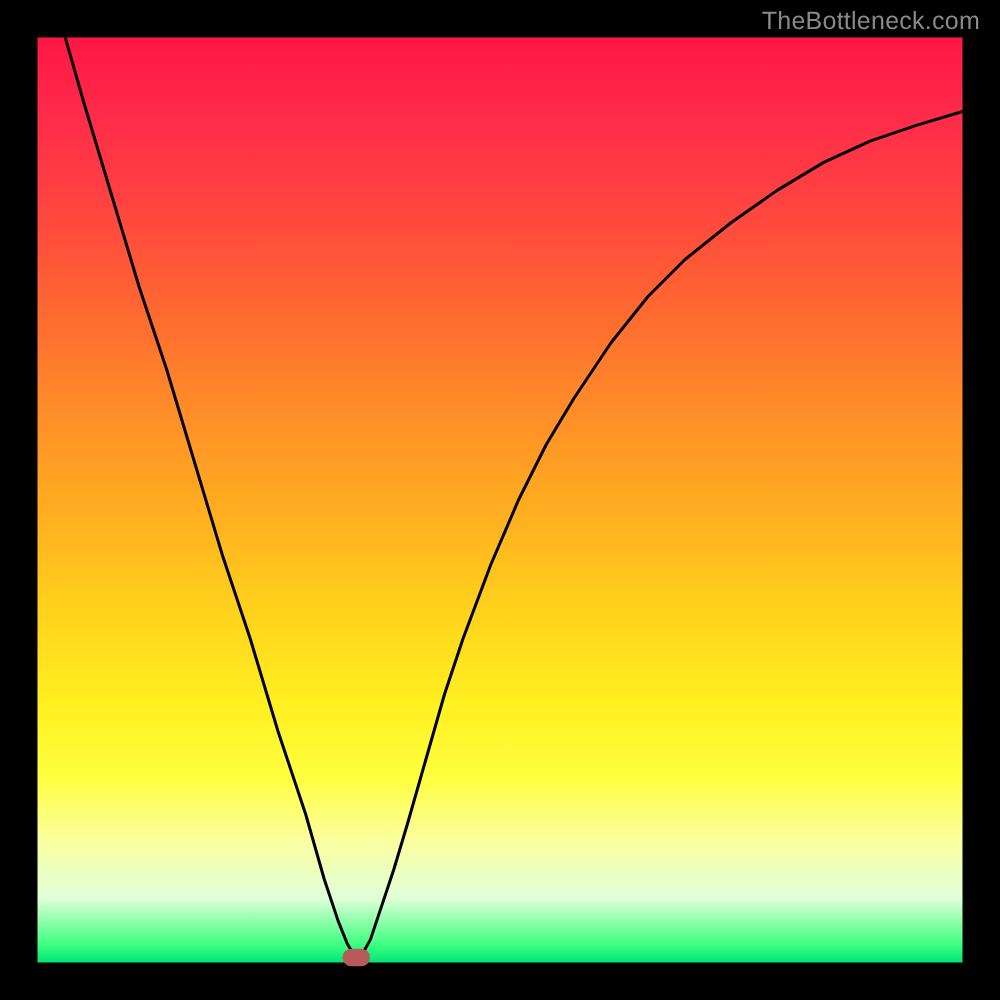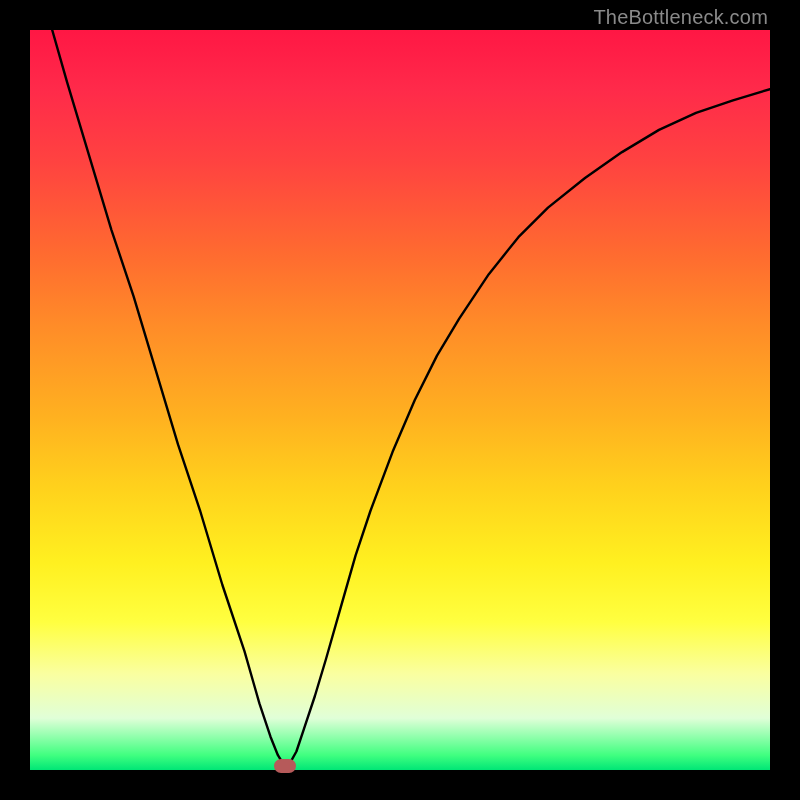--- a/index.html
+++ b/index.html
@@ -28,21 +28,21 @@
       #ffff40 80%,
       #faffa0 87%,
       #e0ffd8 93%,
       #40ff80 98%,
       #00e676 100%
     );
   }
   .watermark {
     position: absolute;
     top: 6px;
-    right: 32px;
+    right: 16px;
     font-family: Arial, Helvetica, sans-serif;
     font-size: 20px;
     color: #8a8a8a;
     letter-spacing: 0.2px;
     user-select: none;
   }
   .curve-svg {
     position: absolute;
     left: 0;
     top: 0;

